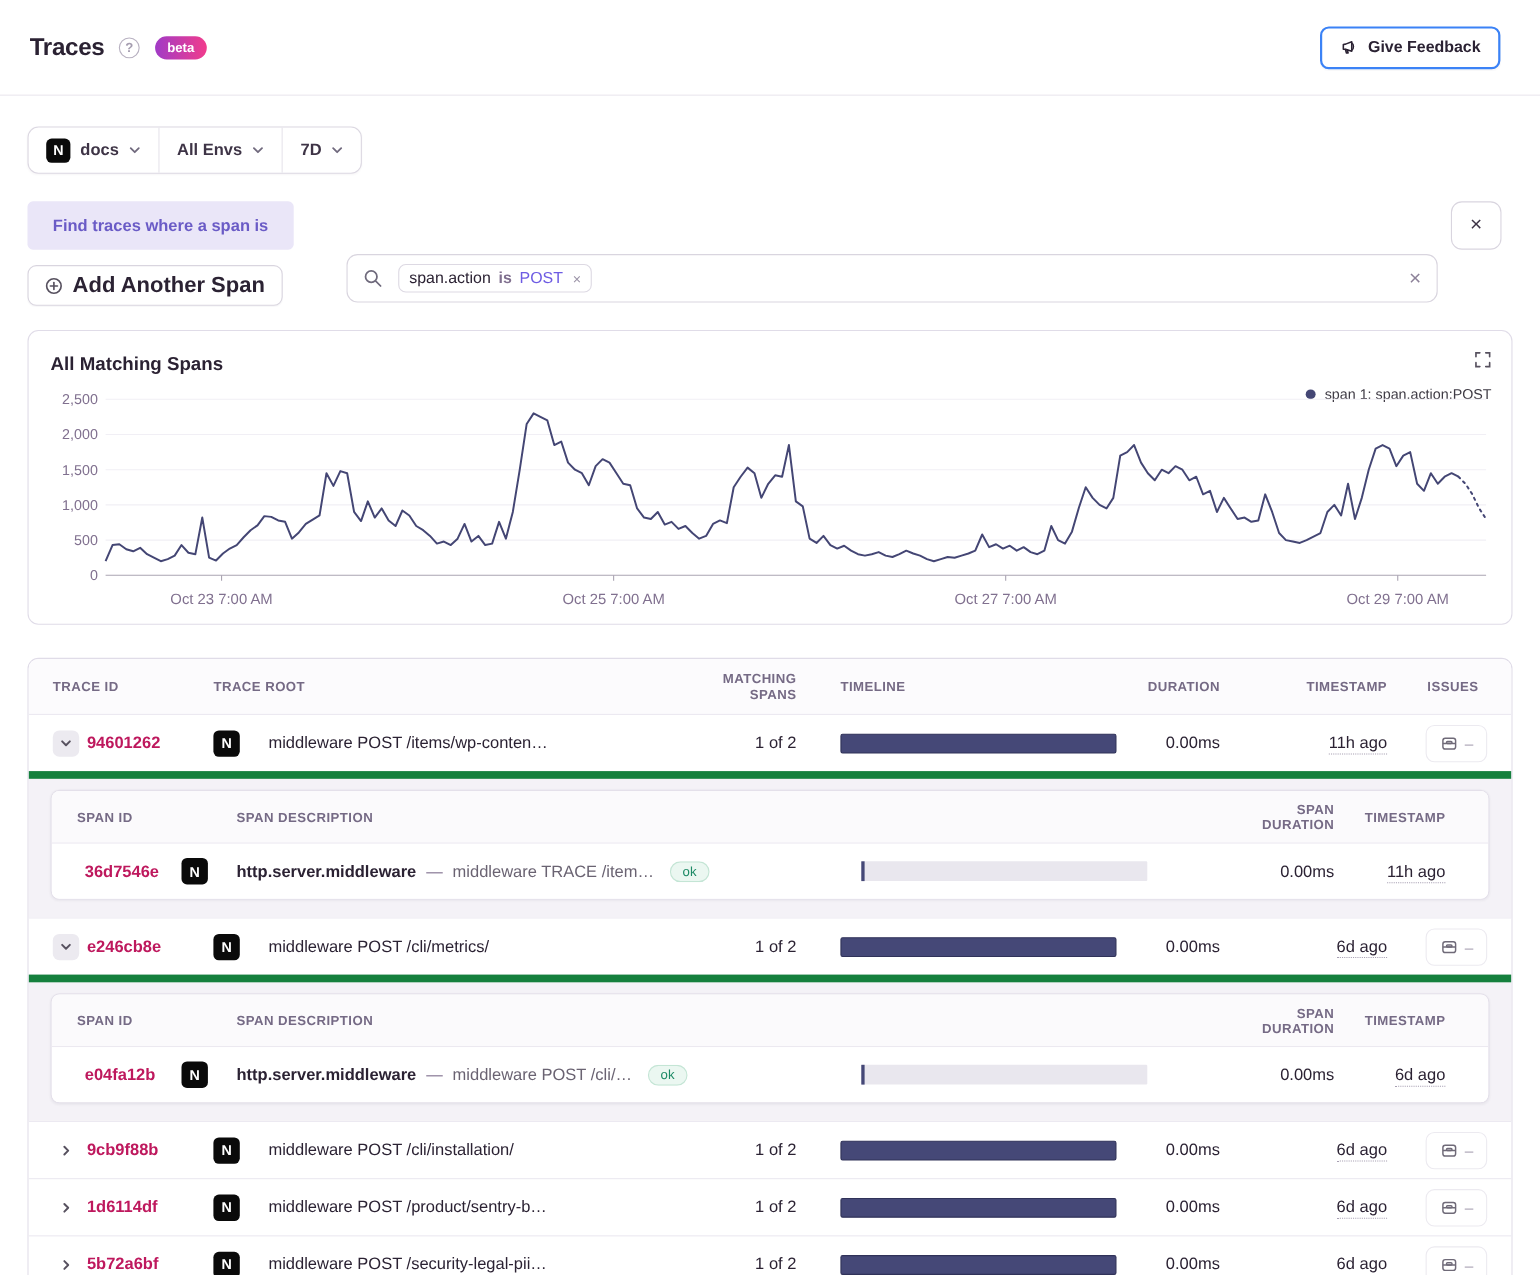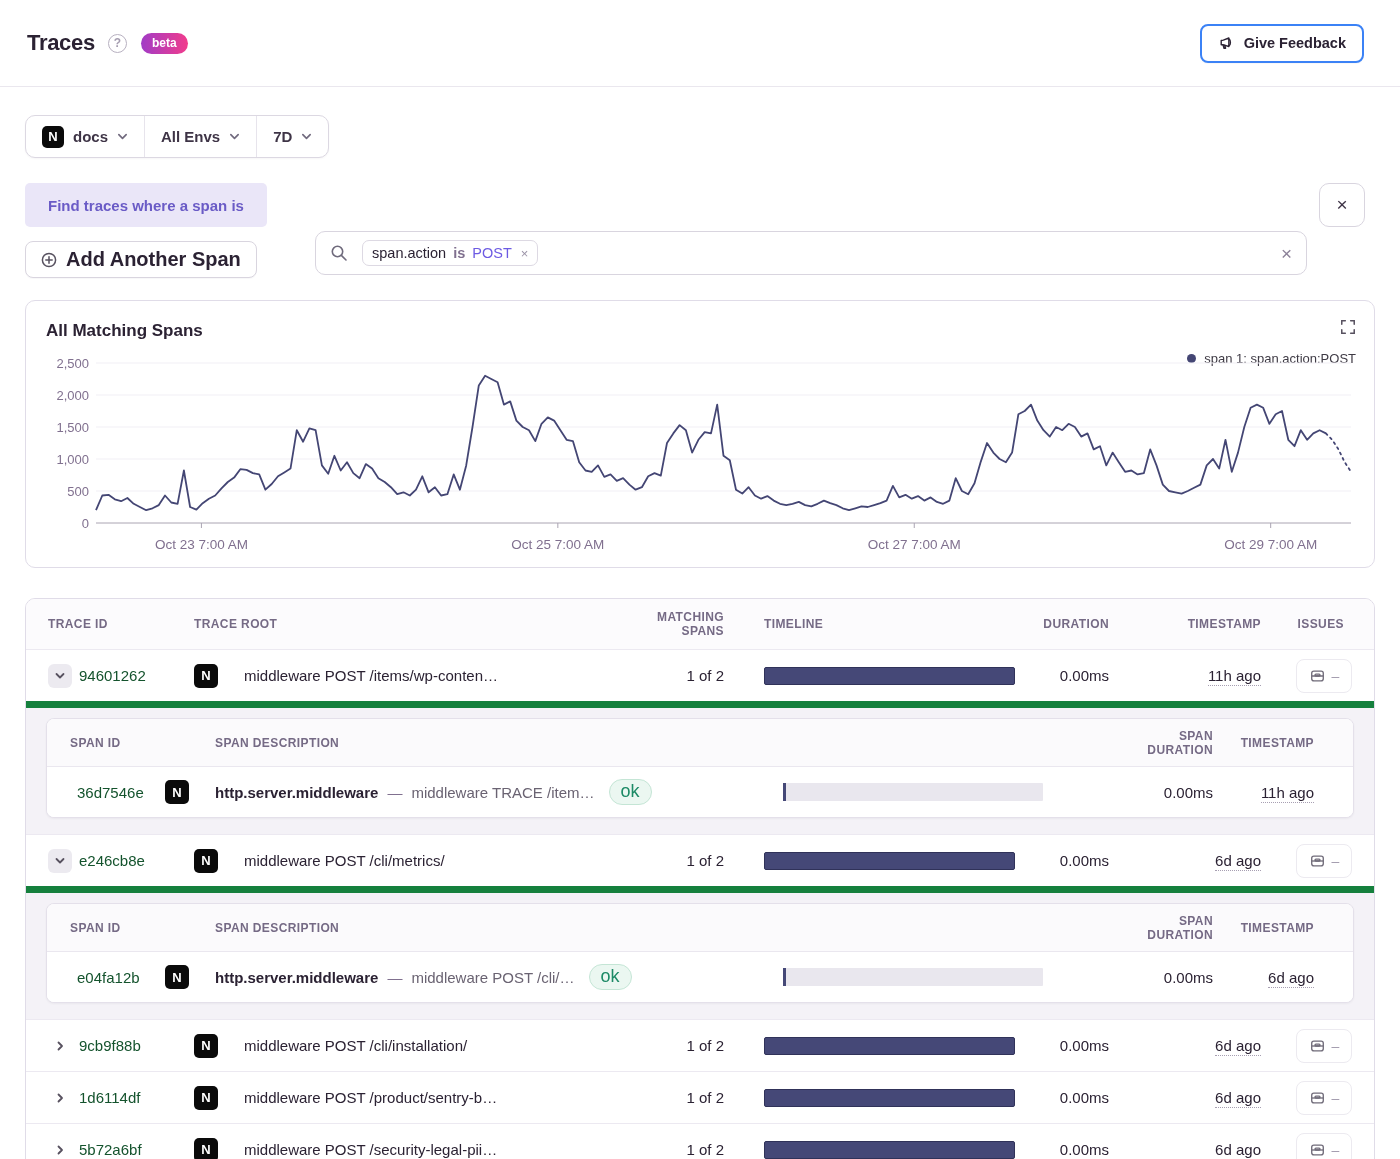--- a/index.html
+++ b/index.html
@@ -76,21 +76,21 @@
   .c-iss     { flex:0 0 90px; text-align:right; padding-right:30px; }
 
   .trace-row { display:flex; align-items:center; height:52px; background:#fff; border-top:1px solid #ece9f1; font-size:15px; }
   .r-chev  { flex:0 0 53px; padding-left:22px; display:flex; align-items:center; }
   .r-id    { flex:0 0 115px; }
   .r-badge { flex:0 0 50px; }
   .r-root  { flex:1 1 auto; min-width:0; white-space:nowrap; overflow:hidden; color:#2b2233; }
   .chev-btn { width:24px; height:24px; border-radius:6px; background:#eceaf0; border:none; display:flex;
     align-items:center; justify-content:center; color:#57515f; cursor:pointer; }
   .chev-plain { width:24px; height:24px; display:flex; align-items:center; justify-content:center; color:#57515f; cursor:pointer; background:none; border:none; }
-  .trace-link { color:#14532d; text-decoration:none; cursor:pointer; }
+  .trace-link { color:#be185d; text-decoration:none; cursor:pointer;font-weight:bold; }
   .row-nbadge { width:24px; height:24px; background:#0a0a0a; color:#fff; border-radius:5px; display:flex;
     align-items:center; justify-content:center; font-size:13px; font-weight:bold; }
   .tl-wrap { flex:0 0 270px; }
   .tl-bar { width:251px; height:18px; background:#454877; border:1px solid #303259; border-radius:2px; }
   .r-dur { flex:0 0 95px; text-align:right; padding-right:20px; color:#2b2233; }
   .r-ts  { flex:0 0 155px; text-align:right; padding-right:23px; }
   .ts-dotted { border-bottom:1px dotted #a79fb2; padding-bottom:1px; color:#2b2233; }
   .r-iss { flex:0 0 90px; display:flex; justify-content:flex-start; padding-left:12px; }
   .issues-btn { width:56px; height:34px; border:1px solid #eceaf0; border-radius:8px; background:#fff;
     display:flex; align-items:center; justify-content:center; gap:6px; color:#6f6a78; cursor:pointer; }
@@ -105,21 +105,21 @@
   .sc-desc  { flex:1 1 auto; min-width:0; }
   .sc-dur   { flex:0 0 100px; text-align:right; }
   .sc-ts    { flex:0 0 140px; text-align:right; padding-right:39px; }
   .span-row { display:flex; align-items:center; height:50px; background:#fff; font-size:15px; }
   .sr-id    { flex:0 0 118px; padding-left:30px; }
   .sr-badge { flex:0 0 50px; }
   .sr-desc  { flex:1 1 auto; min-width:0; display:flex; align-items:center; white-space:nowrap; overflow:hidden; }
   .sr-op { font-weight:bold; color:#2b2233; }
   .sr-sep { color:#80708f; margin:0 9px; }
   .sr-text { color:#6a6372; }
-  .ok-badge { margin-left:14px; font-size:18px; color:#1d8a66; background:#ebf7f1; border:1px solid #c4e5d5;
+  .ok-badge { margin-left:14px; font-size:12px; color:#1d8a66; background:#ebf7f1; border:1px solid #c4e5d5;
     border-radius:20px; padding:1px 11px 2px; }
   .sr-tl { flex:0 0 330px; display:flex; }
   .span-tl { width:260px; height:18px; background:#e9e7ee; border-radius:1px; position:relative; }
   .span-tick { position:absolute; left:0; top:0; width:3px; height:18px; background:#454877; }
   .sr-dur { flex:0 0 100px; text-align:right; color:#2b2233; }
   .sr-ts  { flex:0 0 140px; text-align:right; padding-right:39px; }
 </style>
 </head>
 <body>
 

